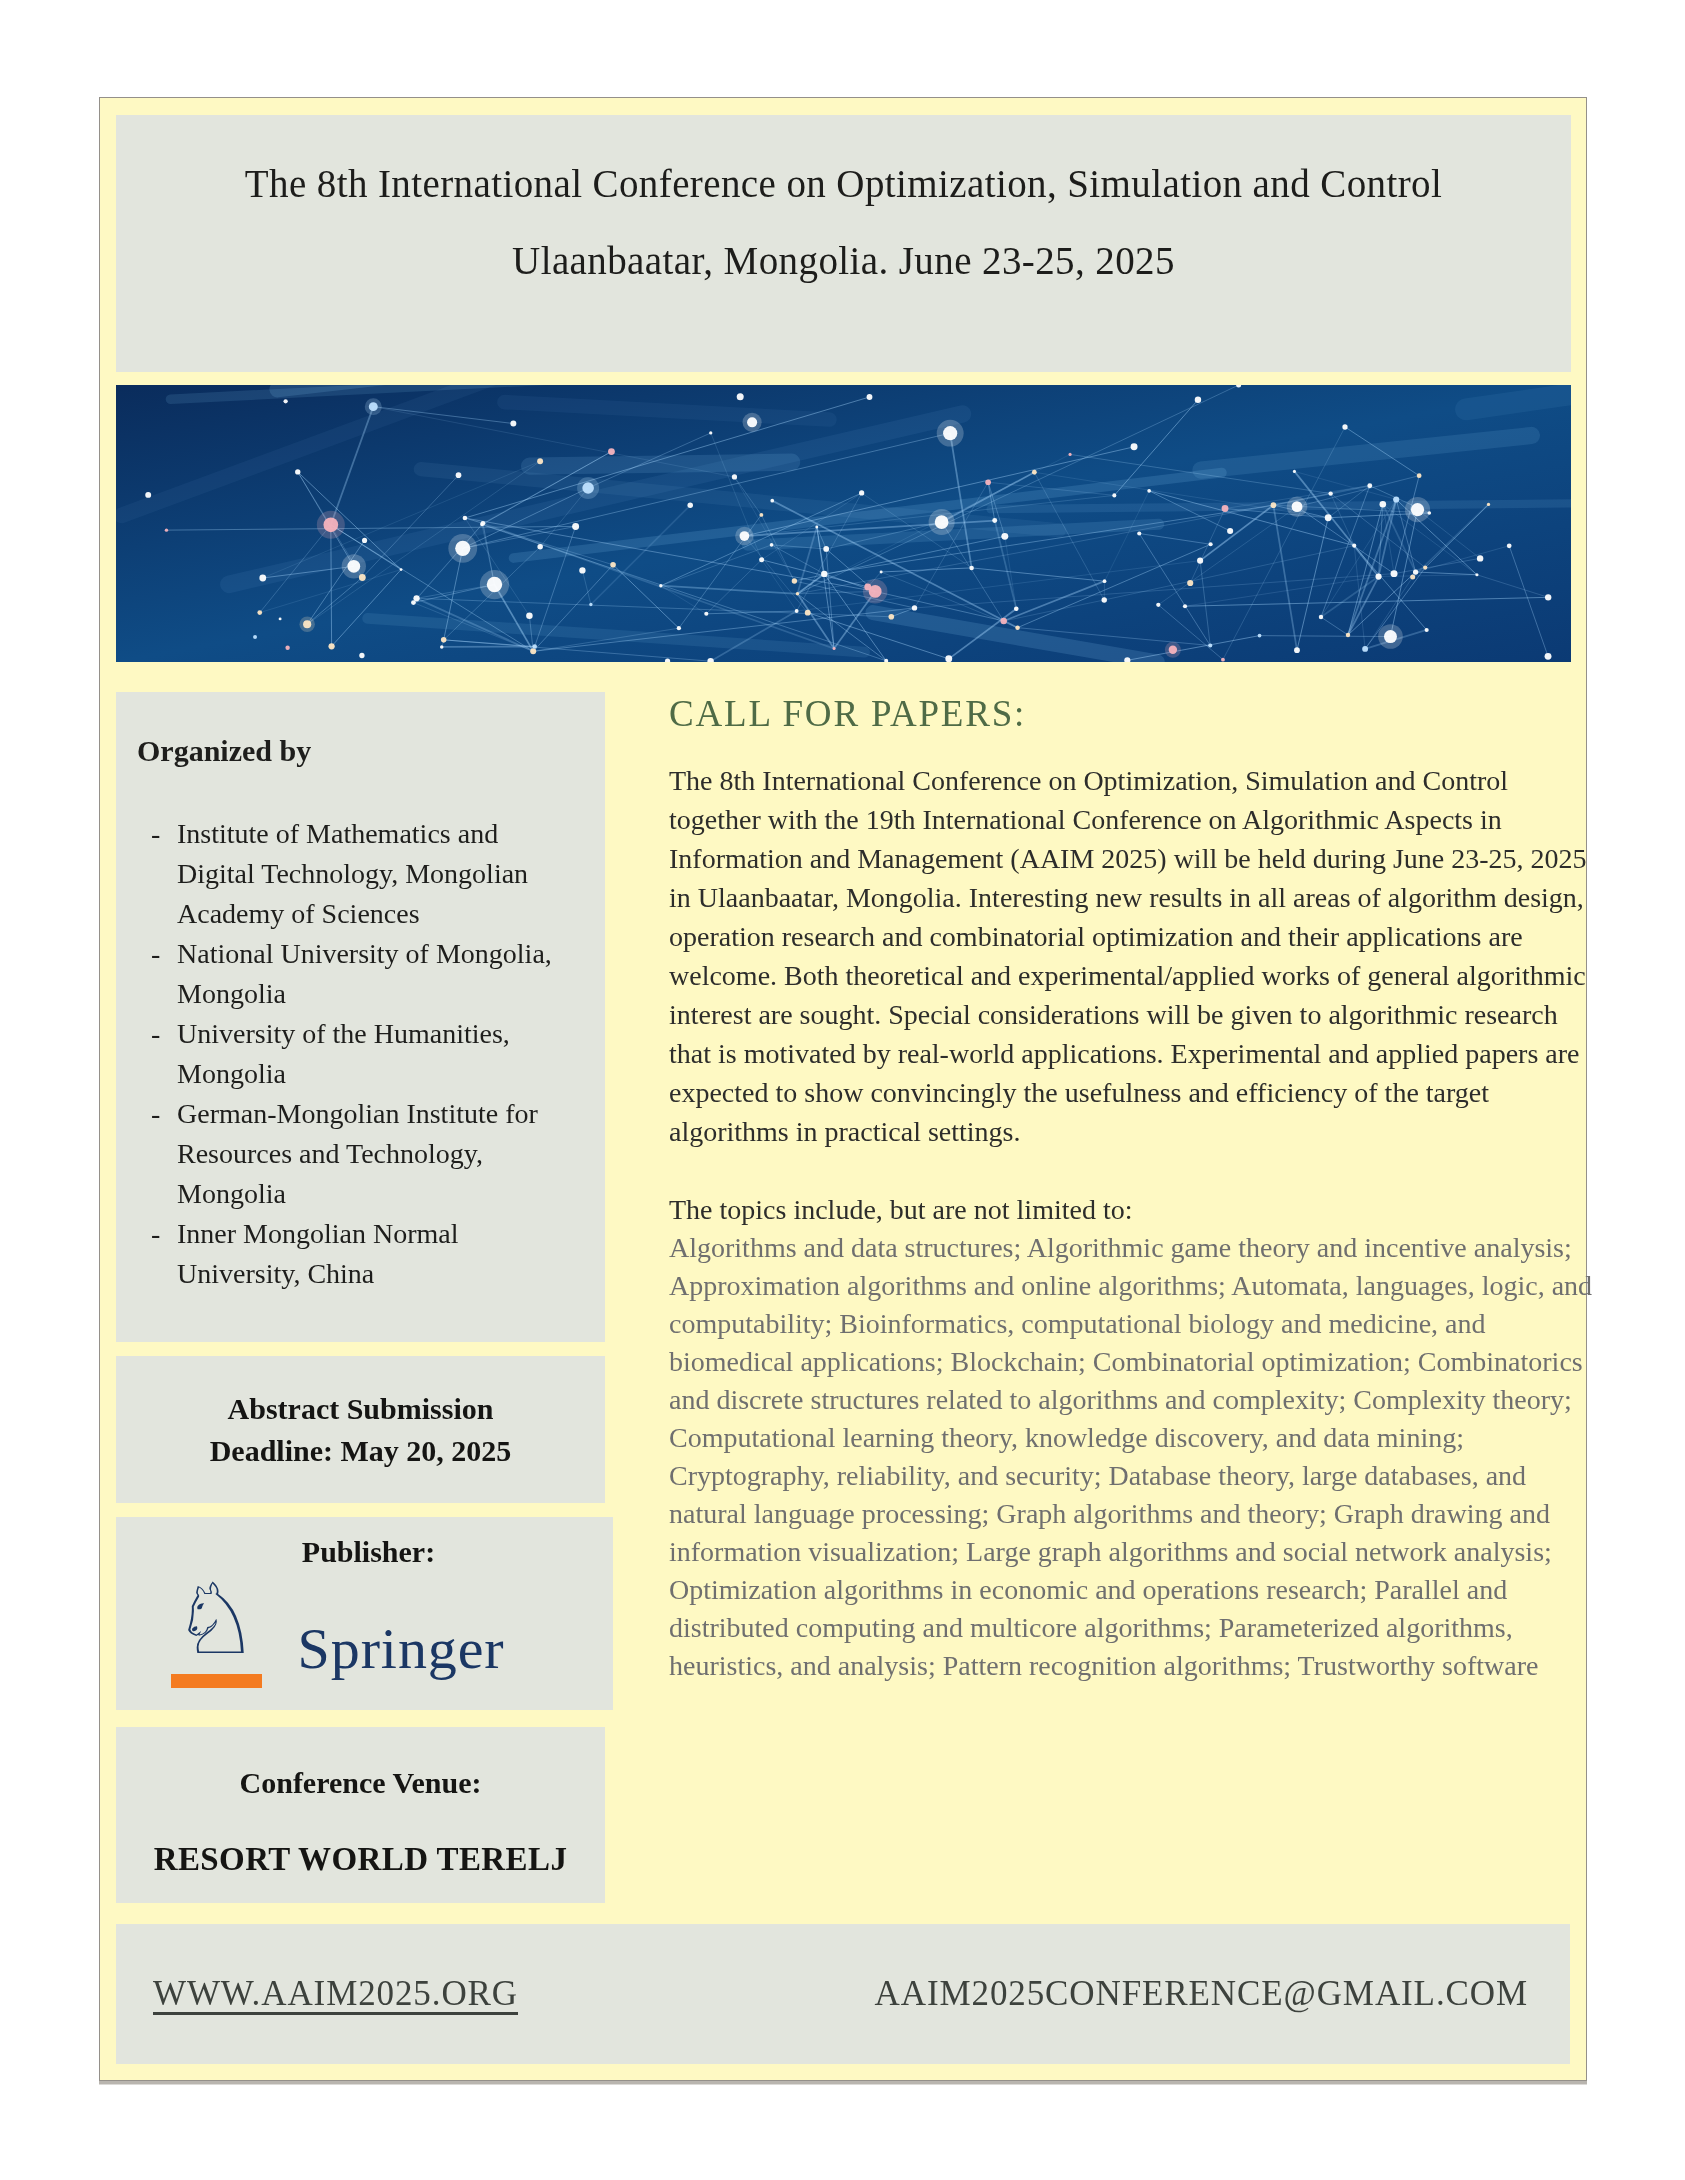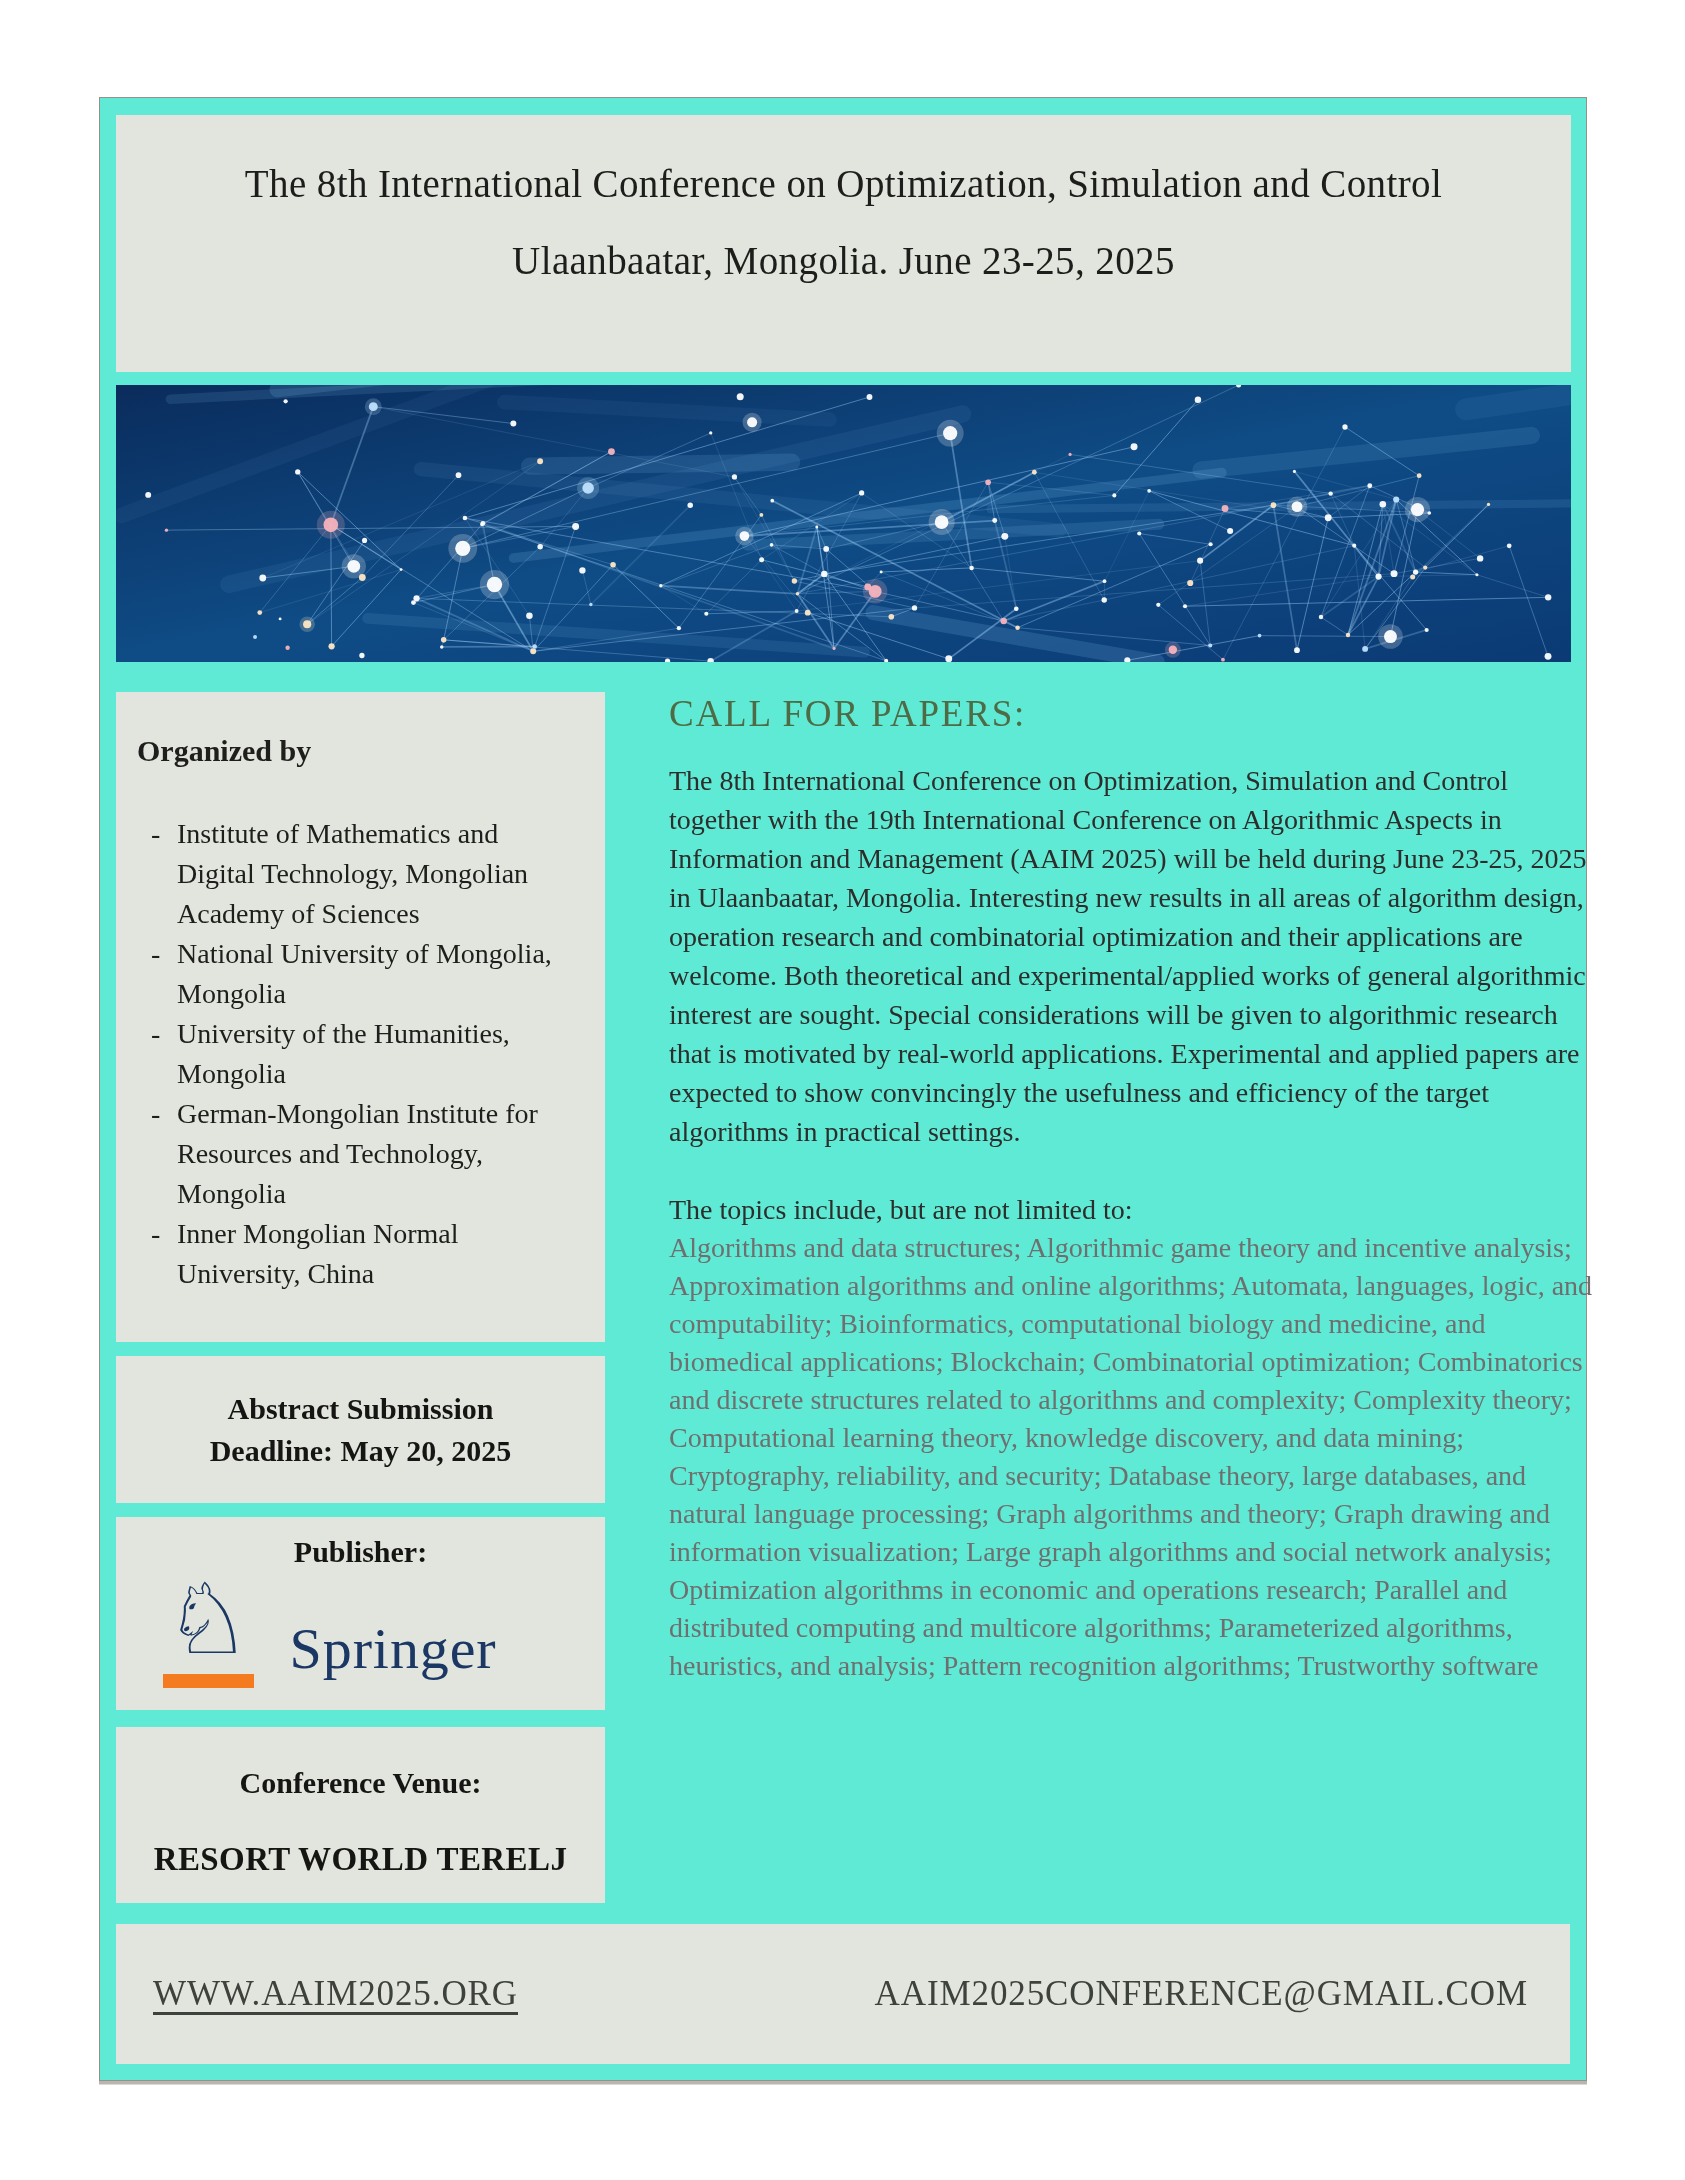--- a/index.html
+++ b/index.html
@@ -1,32 +1,32 @@
 <!DOCTYPE html>
 <html style="font-size:14px"><head>
 <meta charset="utf-8">
 <style>
   html,body{margin:0;padding:0;background:#ffffff;}
   body{width:1685px;height:2180px;position:relative;font-family:"Liberation Serif", serif;-webkit-font-smoothing:antialiased;}
-  .frame{position:absolute;left:99px;top:97px;width:1486px;height:1982px;border:1.8px solid #94908a;box-shadow:0 3.5px 0 #b9b5af;background:#5eead4;}
+  .frame{position:absolute;left:99px;top:97px;width:1486px;height:1982px;border:1.8px solid #94908a;box-shadow:0 3.5px 0 #b9b5af;background:#fef9c3;}
   .box{background:#e2e5dd;position:absolute;}
   
   .header{left:16px;top:16.7px;width:1455px;height:257px;text-align:center;color:#1d1d1b;}
   .header .title{padding-top:46px;font-size:39px;letter-spacing:0.4px;}
   .header .subtitle{margin-top:32px;font-size:39px;letter-spacing:0.4px;}
   
   .banner{position:absolute;left:16px;top:287px;width:1455px;height:277px;display:block;}
   
   .org-box{left:16px;top:594px;width:489px;height:650px;color:#1e1e1c;}
   .org-box .org-heading{font-weight:bold;font-size:30px;padding:42px 0 0 21px;}
   .org-list{margin:46px 0 0 0;padding:0 24.6px 0 35px;list-style:none;font-size:28px;line-height:40px;}
   .org-list li{display:flex;margin:0;}
   .org-list .dash{flex:0 0 26px;}
   .abstract-box{left:16px;top:1258px;width:489px;height:147px;display:flex;flex-direction:column;justify-content:center;text-align:center;font-weight:bold;font-size:30px;line-height:42px;color:#151513;}
-  .publisher-box{left:16px;top:1419px;width:489px;height:193px;color:#151513;}
+  .publisher-box{left:16px;top:1419px;width:489px;height:193px;color:#151513;padding-left:8px;}
   .publisher-box .pub-heading{text-align:center;font-weight:bold;font-size:30px;padding-top:17.6px;}
   .logo-row{display:flex;align-items:flex-end;justify-content:flex-start;padding:0 0 0 35px;margin-top:1.8px;}
   .horse-wrap{width:114px;text-align:center;}
   .horse-glyph{font-family:"DejaVu Sans",sans-serif;font-size:98px;line-height:98px;color:#1b3764;display:block;}
   .horse-underline{width:91px;height:14px;background:#f47b20;margin:5.3px auto 0 auto;}
   .springer-word{font-size:58px;color:#1b3764;margin-left:24.6px;letter-spacing:0.9px;padding-bottom:5.3px;}
   .venue-box{left:16px;top:1629px;width:489px;height:176px;text-align:center;color:#151513;}
   .venue-box .venue-heading{font-weight:bold;font-size:30px;padding-top:39px;}
   .venue-box .venue-name{font-weight:bold;font-size:33px;margin-top:41px;letter-spacing:0.4px;}
   

